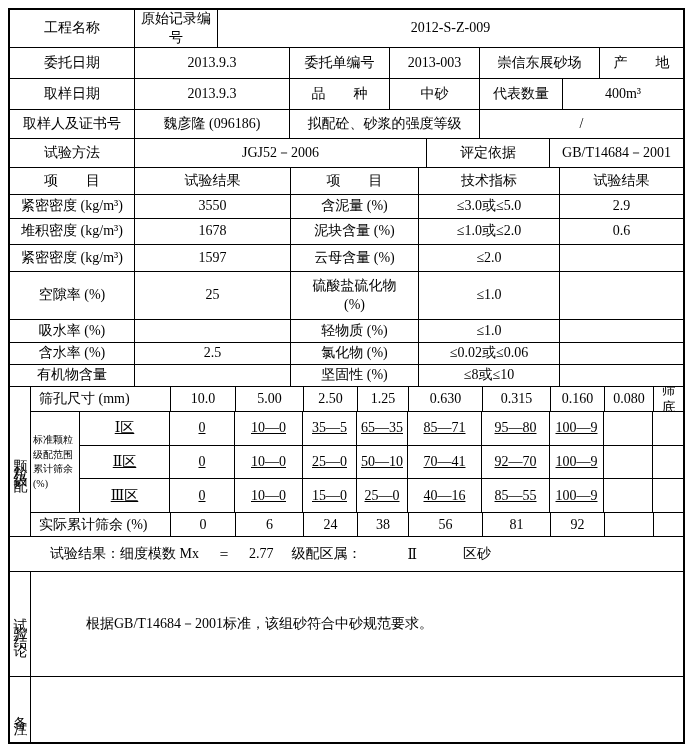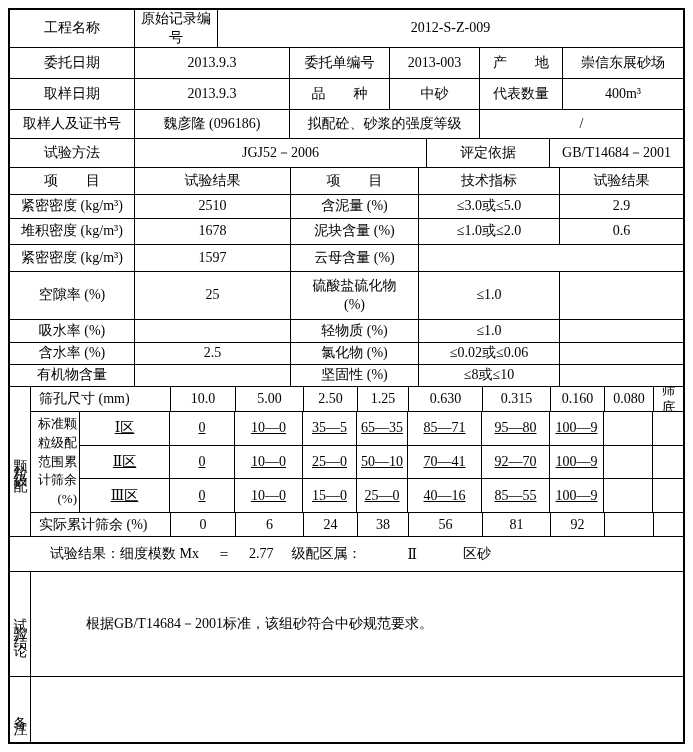--- a/index.html
+++ b/index.html
@@ -15,21 +15,21 @@
   .grow { flex:1; }
   
   .sieve { display:flex; border-bottom:1px solid #000; height:150px; flex-shrink:0; }
   .vside { width:21px; border-right:1px solid #000; display:flex; align-items:center; justify-content:center;
            writing-mode:vertical-lr; text-orientation:upright; letter-spacing:7px; flex-shrink:0; }
   .sbody { flex:1; display:flex; flex-direction:column; }
   .srow { display:flex; border-bottom:1px solid #000; flex-shrink:0; }
   .sbody > :last-child { border-bottom:none; }
   .zblock { display:flex; border-bottom:1px solid #000; height:101px; flex-shrink:0; }
   .std { width:49px; border-right:1px solid #000; display:flex; align-items:center; justify-content:center;
-         text-align:right; font-size:13px; line-height:1.45; padding:1px 2px; }
+         text-align:left; font-size:10px; line-height:1.45; padding:1px 2px; }
   .zones { flex:1; display:flex; flex-direction:column; }
   .zrow { display:flex; border-bottom:1px solid #000; flex:1;text-decoration:underline; }
   .zones > :last-child { border-bottom:none; }
   .zc { width:90px; }
   .slabel { width:140px; }
   .d0{width:65px}.d1{width:68px}.d2{width:54px}.d3{width:51px}.d4{width:74px}.d5{width:68px}.d6{width:54px}.d7{width:49px}.d8{flex:1}
   
   .fin { display:flex; align-items:center; padding-left:40px; border-bottom:1px solid #000; flex-shrink:0; }
   .fin span { margin-right:18px; }
   .gapL { margin-left:28px; }
@@ -48,22 +48,22 @@
     <div class="c" style="width:125px">工程名称</div>
     <div class="c" style="width:83px">原始记录编号</div>
     <div class="c grow">2012-S-Z-009</div>
   </div>
 
   <div class="row" style="height:31px">
     <div class="c" style="width:125px">委托日期</div>
     <div class="c" style="width:155px">2013.9.3</div>
     <div class="c" style="width:100px">委托单编号</div>
     <div class="c" style="width:90px">2013-003</div>
+    <div class="c grow">崇信东展砂场</div>
     <div class="c" style="width:83px">产　　地</div>
-    <div class="c grow">崇信东展砂场</div>
   </div>
 
   <div class="row" style="height:31px">
     <div class="c" style="width:125px">取样日期</div>
     <div class="c" style="width:155px">2013.9.3</div>
     <div class="c" style="width:100px">品　　种</div>
     <div class="c" style="width:90px">中砂</div>
     <div class="c" style="width:83px">代表数量</div>
     <div class="c grow">400m³</div>
   </div>
@@ -85,36 +85,37 @@
   <div class="row" style="height:27px">
     <div class="c" style="width:125px">项　　目</div>
     <div class="c" style="width:156px">试验结果</div>
     <div class="c" style="width:128px">项　　目</div>
     <div class="c" style="width:141px">技术指标</div>
     <div class="c grow">试验结果</div>
   </div>
 
   <div class="row" style="height:24px">
     <div class="c pre" style="width:125px">紧密密度 (kg/m³)</div>
-    <div class="c" style="width:156px">2510</div>
+    <div class="c" style="width:156px">3550</div>
     <div class="c pre" style="width:128px">含泥量 (%)</div>
     <div class="c" style="width:141px">≤3.0或≤5.0</div>
     <div class="c grow">2.9</div>
   </div>
   <div class="row" style="height:26px">
     <div class="c pre" style="width:125px">堆积密度 (kg/m³)</div>
     <div class="c" style="width:156px">1678</div>
     <div class="c pre" style="width:128px">泥块含量 (%)</div>
     <div class="c" style="width:141px">≤1.0或≤2.0</div>
     <div class="c grow">0.6</div>
   </div>
   <div class="row" style="height:27px">
     <div class="c pre" style="width:125px">紧密密度 (kg/m³)</div>
     <div class="c" style="width:156px">1597</div>
     <div class="c pre" style="width:128px">云母含量 (%)</div>
+    <div class="c" style="width:141px">≤2.0</div>
     <div class="c grow"></div>
   </div>
   <div class="row" style="height:48px">
     <div class="c pre" style="width:125px">空隙率 (%)</div>
     <div class="c" style="width:156px">25</div>
     <div class="c pre" style="width:128px">硫酸盐硫化物
 (%)</div>
     <div class="c" style="width:141px">≤1.0</div>
     <div class="c grow"></div>
   </div>

